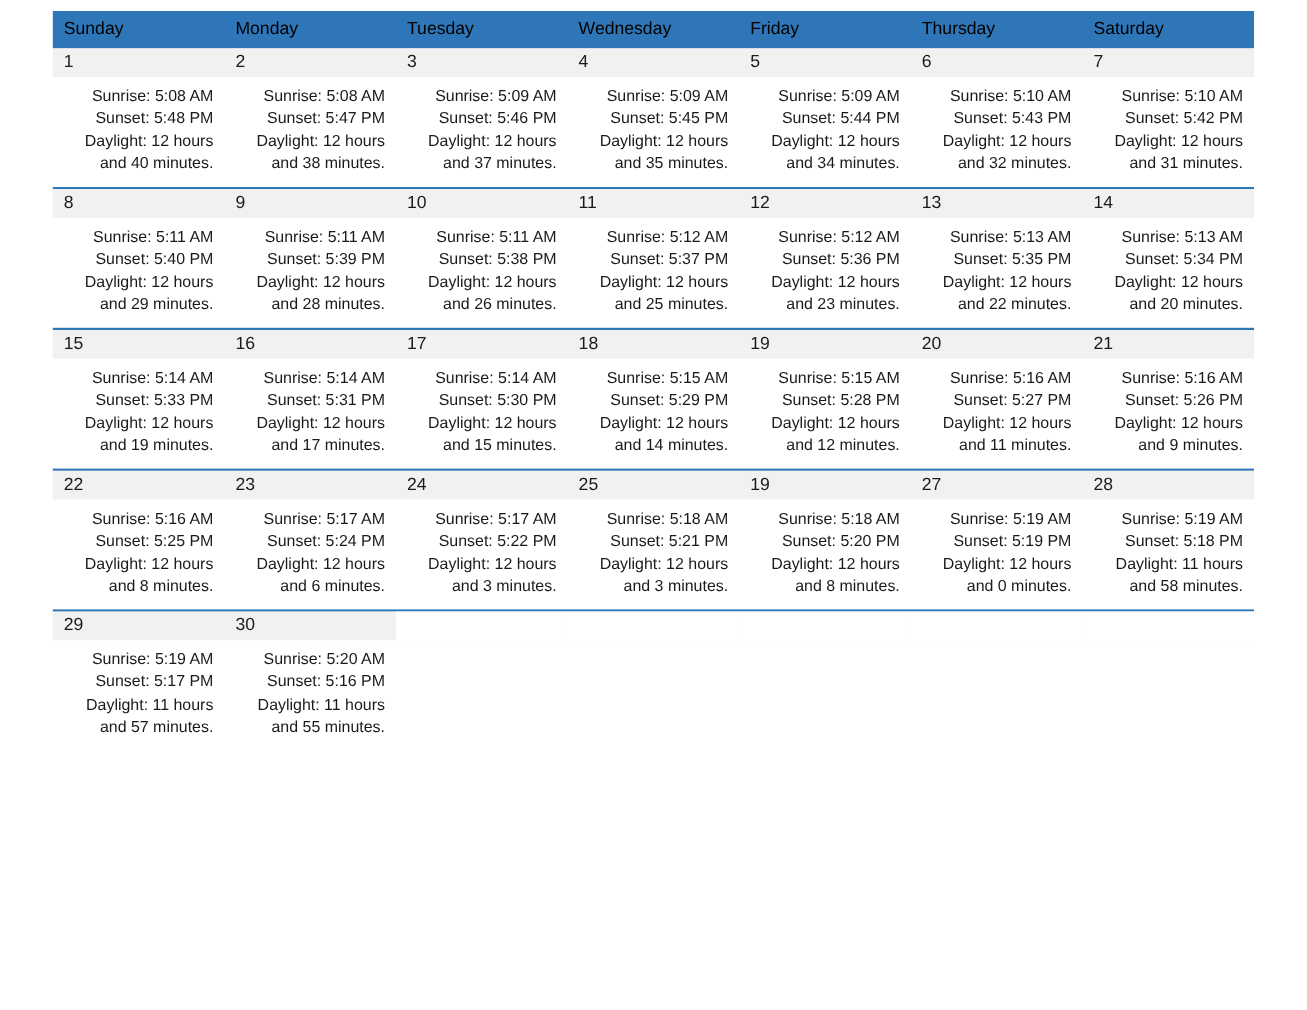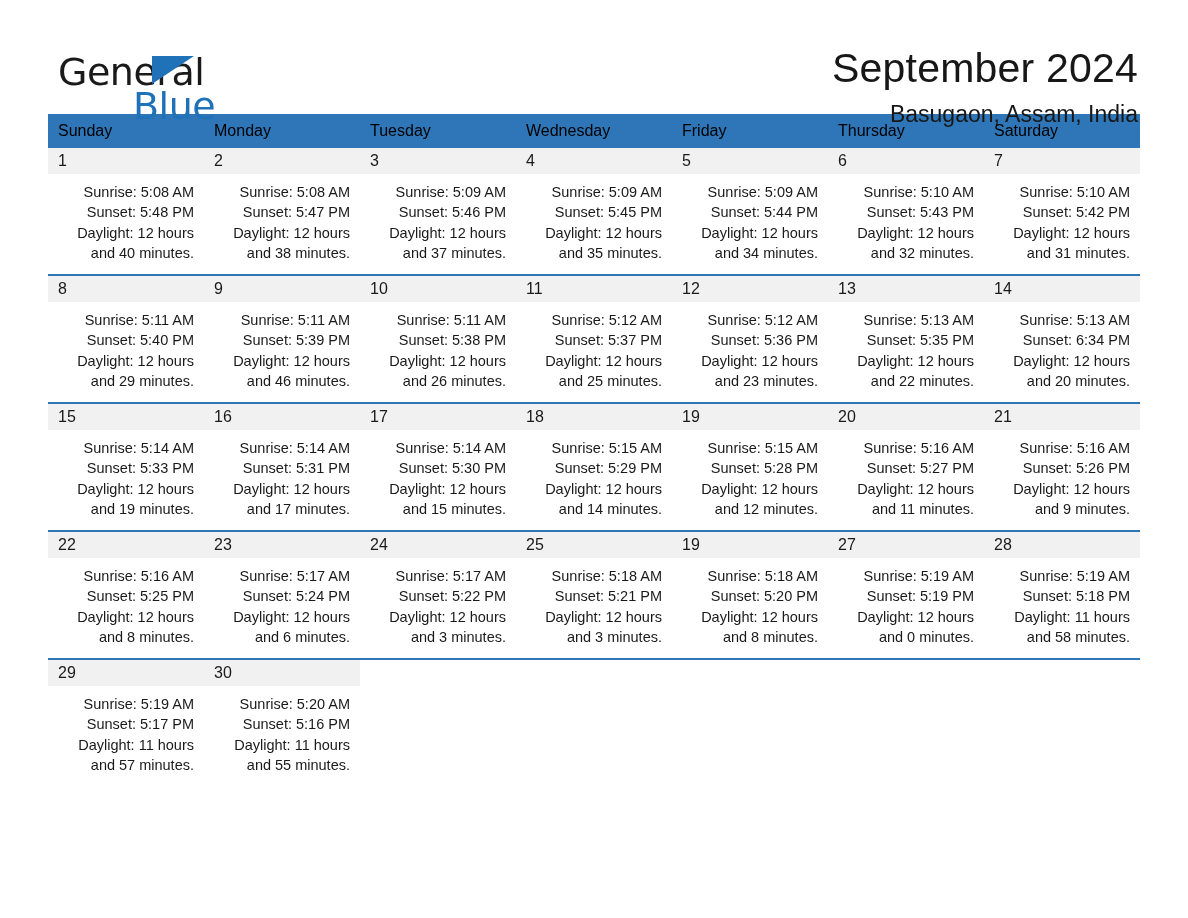--- a/index.html
+++ b/index.html
@@ -148,34 +148,20 @@
     line-height: 20.3px;
     color: #1a1a1a;
     white-space: nowrap;
   }
 </style>
 </head>
 <body>
 
 <div class="page">
 
-  <div class="top">
-
-    <div class="brand">
-      <span class="brand-general">General</span>
-      <span class="brand-tri"></span>
-      <span class="brand-blue">Blue</span>
-    </div>
-
-    <div class="titles">
-      <div class="cal-title">September 2024</div>
-      <div class="cal-sub">Basugaon, Assam, India</div>
-    </div>
-
-  </div>
 
   <div class="calendar">
     <div class="weekdays">
         <div class="weekday">Sunday</div>
         <div class="weekday">Monday</div>
         <div class="weekday">Tuesday</div>
         <div class="weekday">Wednesday</div>
         <div class="weekday">Friday</div>
         <div class="weekday">Thursday</div>
         <div class="weekday">Saturday</div>
@@ -250,21 +236,21 @@
             <div class="cellbody">
               <div class="cellline">Sunrise: 5:11 AM</div>
               <div class="cellline">Sunset: 5:40 PM</div>
               <div class="cellline">Daylight: 12 hours</div>
               <div class="cellline">and 29 minutes.</div>
             </div>
             <div class="cellbody">
               <div class="cellline">Sunrise: 5:11 AM</div>
               <div class="cellline">Sunset: 5:39 PM</div>
               <div class="cellline">Daylight: 12 hours</div>
-              <div class="cellline">and 46 minutes.</div>
+              <div class="cellline">and 28 minutes.</div>
             </div>
             <div class="cellbody">
               <div class="cellline">Sunrise: 5:11 AM</div>
               <div class="cellline">Sunset: 5:38 PM</div>
               <div class="cellline">Daylight: 12 hours</div>
               <div class="cellline">and 26 minutes.</div>
             </div>
             <div class="cellbody">
               <div class="cellline">Sunrise: 5:12 AM</div>
               <div class="cellline">Sunset: 5:37 PM</div>
@@ -278,21 +264,21 @@
               <div class="cellline">and 23 minutes.</div>
             </div>
             <div class="cellbody">
               <div class="cellline">Sunrise: 5:13 AM</div>
               <div class="cellline">Sunset: 5:35 PM</div>
               <div class="cellline">Daylight: 12 hours</div>
               <div class="cellline">and 22 minutes.</div>
             </div>
             <div class="cellbody">
               <div class="cellline">Sunrise: 5:13 AM</div>
-              <div class="cellline">Sunset: 6:34 PM</div>
+              <div class="cellline">Sunset: 5:34 PM</div>
               <div class="cellline">Daylight: 12 hours</div>
               <div class="cellline">and 20 minutes.</div>
             </div>
           </div>
         </div>
         <div class="week">
           <div class="daynum-row">
             <div class="daynum">15</div>
             <div class="daynum">16</div>
             <div class="daynum">17</div>

